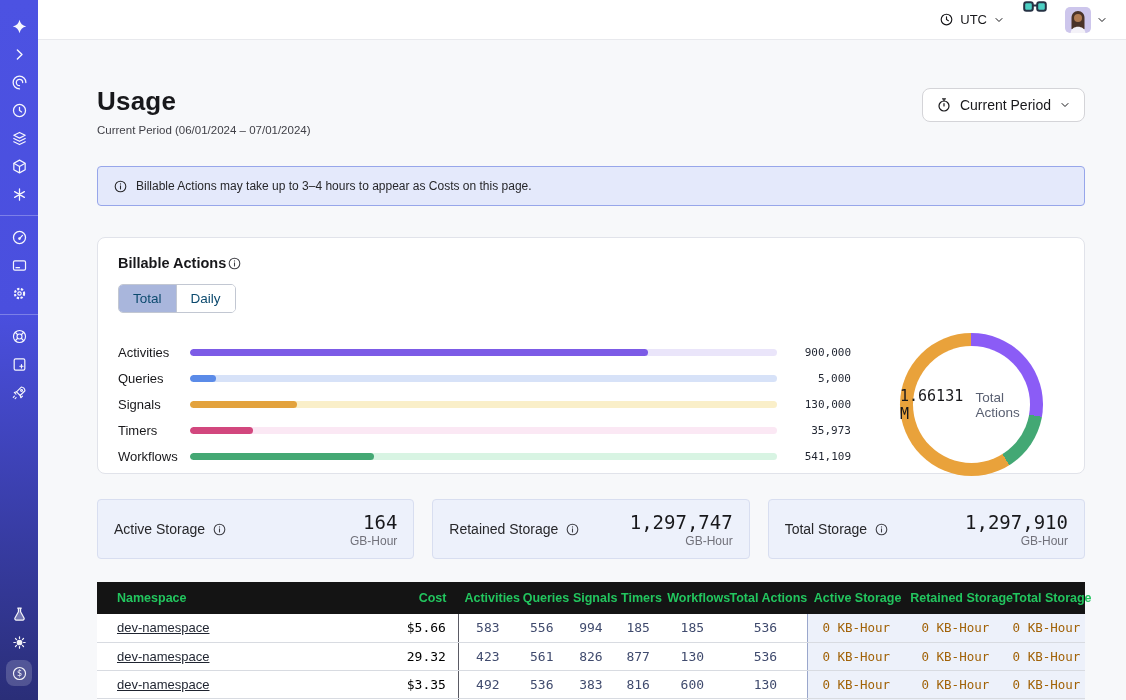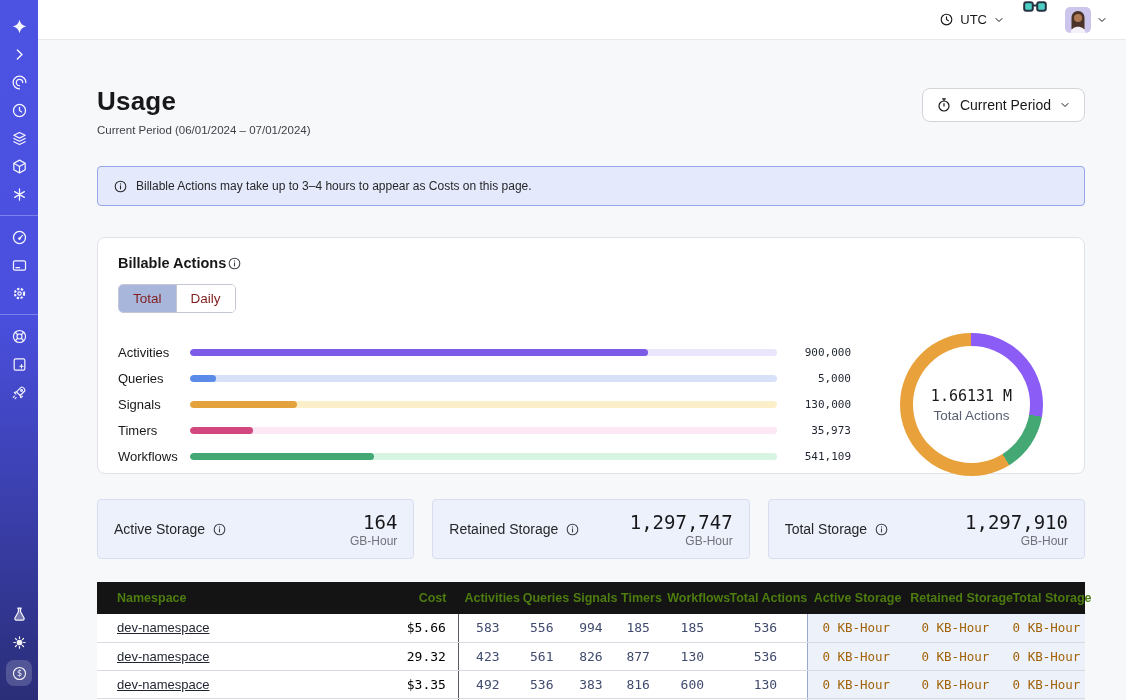--- a/index.html
+++ b/index.html
@@ -38,52 +38,52 @@
   .period-btn svg { display:block; }
 
   .banner { margin-top:30px; height:40px; background:#E4E9FB; border:1px solid #97A6EA; border-radius:4px;
     display:flex; align-items:center; gap:8px; padding:0 15px; font-size:12px; color:#27272A; }
 
   
   .card { margin-top:31px; background:#fff; border:1px solid #E1E3EA; border-radius:8px; padding:17px 20px 18px; height:237px; }
   .card-title-row { display:flex; align-items:center; gap:1px; }
   .card-title { font-size:14.5px; font-weight:600; color:#18181B; }
   .tabs { display:inline-flex; margin-top:13px; border:1px solid #C2C7D2; border-radius:5px; overflow:hidden; background:#fff; }
-  .tab { padding:6px 14px; font-size:13.5px; color:#7f1d1d; cursor:pointer; background:#fff; }
+  .tab { padding:6px 14px; font-size:13.5px; color:#0c4a6e; cursor:pointer; background:#fff; }
   .tab.active { background:#A9B6DC; font-weight:500; }
   .tab + .tab { border-left:1px solid #C2C7D2; }
 
   .chart-row { display:flex; margin-top:20px; align-items:center; }
   .bars { flex:1 1 auto; padding-right:28px; }
   .bar-line { display:flex; align-items:center; height:26px; }
   .bar-label { width:72px; flex:0 0 auto; font-size:13px; color:#18181B; }
   .bar-track { flex:1 1 auto; height:7px; border-radius:4px; background:#eee; position:relative; overflow:hidden; }
   .bar-fill { position:absolute; left:0; top:0; height:7px; border-radius:4px; }
   .bar-value { width:74px; flex:0 0 auto; text-align:right; font-family:"DejaVu Sans Mono",monospace; font-size:11px; color:#1F2430; }
 
   .donut-wrap { flex:0 0 185px; display:flex; align-items:center; justify-content:center; }
   .donut { width:143px; height:143px; border-radius:50%; position:relative;
     background:conic-gradient(#8B5CF6 0deg 100deg,#43A874 100deg 148deg,#E9A23B 148deg 360deg); }
   .donut::after { content:""; position:absolute; inset:13px; background:#fff; border-radius:50%; }
-  .donut-center { position:absolute; inset:0; display:flex; flex-direction:column; align-items:center; justify-content:center; z-index:1; gap:3px; }
+  .donut-center { position:absolute; inset:0; display:flex; flex-direction:row; align-items:center; justify-content:center; z-index:1; gap:3px; }
   .donut-value { font-family:"DejaVu Sans Mono",monospace; font-size:15px; color:#18181B; }
   .donut-label { font-size:13.5px; color:#5A6072; }
 
   
   .storage-row { margin-top:25px; display:flex; gap:18px; }
   .storage-card { flex:1 1 0; background:#EDF1FB; border:1px solid #D8DEF0; border-radius:4px; height:60px;
     display:flex; align-items:center; justify-content:space-between; padding:0 16px; }
   .storage-label { display:flex; align-items:center; gap:7px; font-size:14px; color:#27272A; }
   .storage-val { text-align:right; }
   .storage-num { font-family:"DejaVu Sans Mono",monospace; font-size:19px; color:#18181B; }
   .storage-unit { font-size:12px; color:#71717A; margin-top:1px; }
 
   
   table { margin-top:23px; width:100%; border-collapse:collapse; table-layout:fixed; }
-  thead th { background:#141414; color:#4d7c0f; font-size:12.5px; font-weight:600; height:32px; padding:0 6px; white-space:nowrap; }
+  thead th { background:#141414; color:#22c55e; font-size:12.5px; font-weight:600; height:32px; padding:0 6px; white-space:nowrap; }
   th.col-namespace { text-align:left; padding-left:20px; }
   th.col-cost { text-align:right; padding-right:12px; }
   th.col-num, th.col-store { text-align:center; }
   tbody td { background:#fff; height:28px; border-bottom:1px solid #D8DBE1; font-size:13px; padding:0 6px; white-space:nowrap; }
   td.cell-namespace { padding-left:20px; }
   td.cell-namespace a { color:#1F2430; text-decoration:underline; cursor:pointer; }
   td.cell-cost { text-align:right; padding-right:12px; font-family:"DejaVu Sans Mono",monospace; color:#000000; border-right:1px solid #5A5A64; }
   td.cell-num { text-align:center; font-family:"DejaVu Sans Mono",monospace; color:#404B6E; }
   td.cell-store { text-align:center; font-family:"DejaVu Sans Mono",monospace; font-size:12.5px; color:#a16207; background:#EDF1FA; }
   td.store-first { border-left:1px solid #9AA7CC; }

